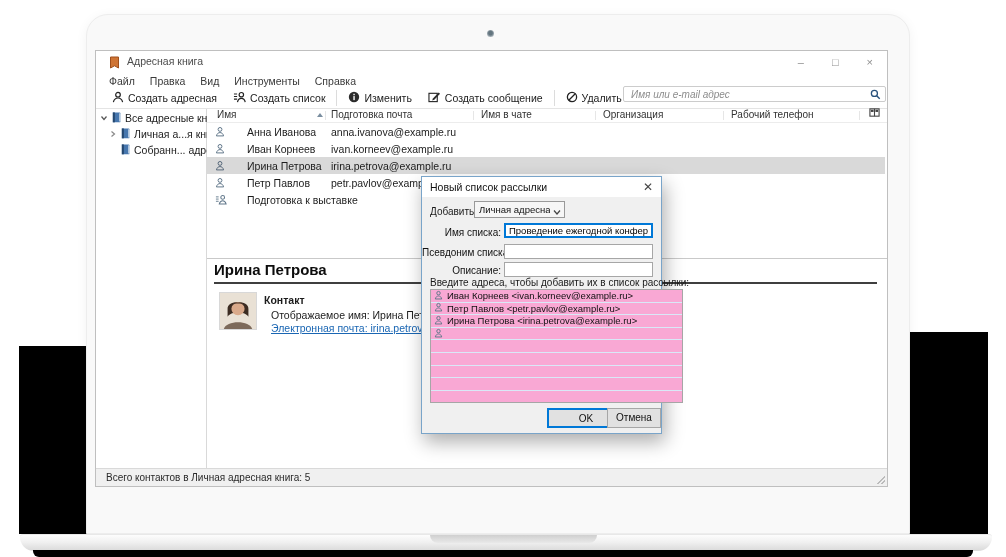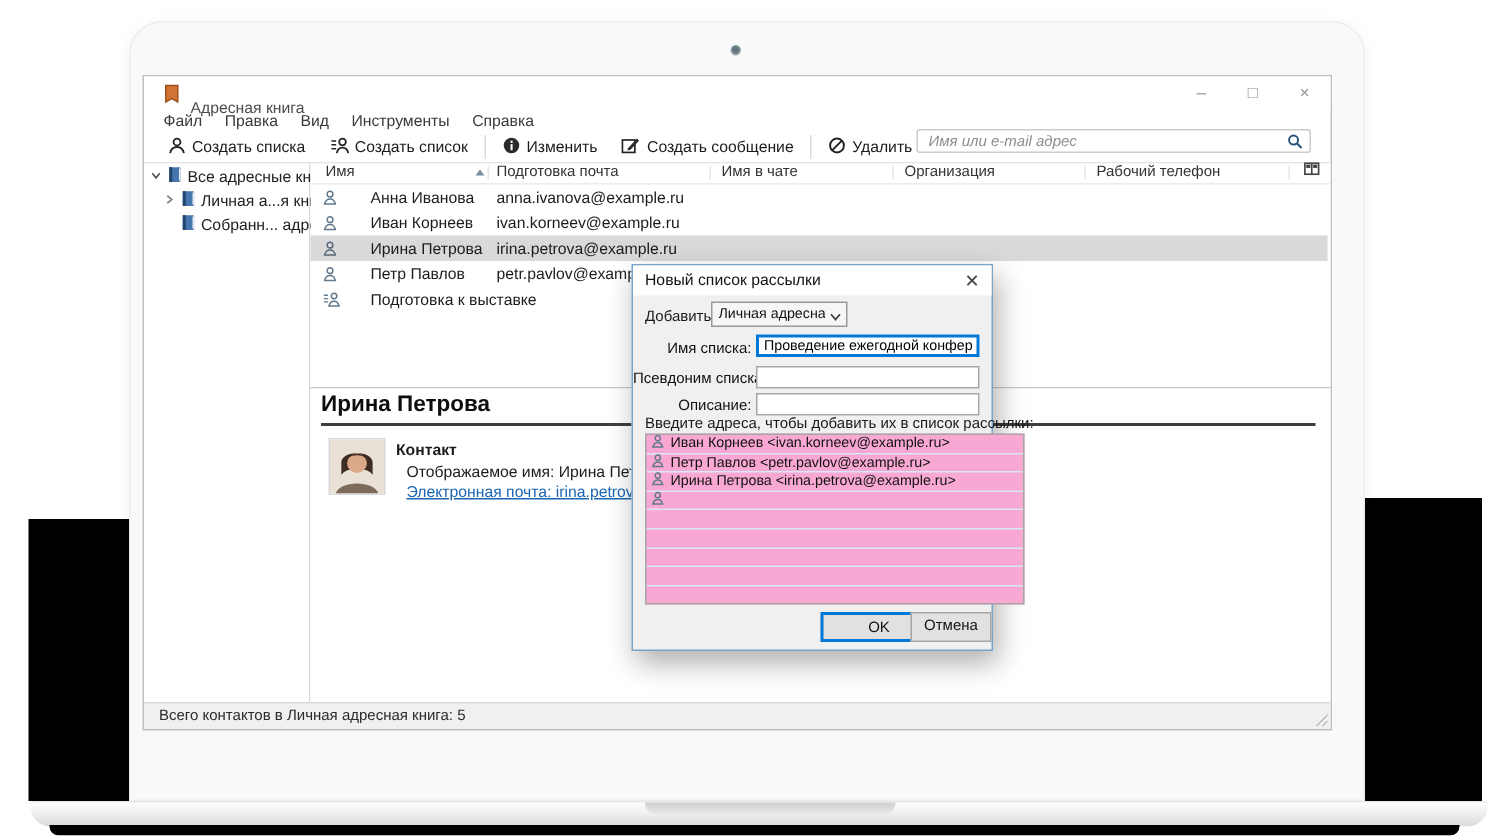--- a/index.html
+++ b/index.html
@@ -30,34 +30,34 @@
   .notch { position:absolute; left:410px; top:0; width:167px; height:8px;
     background:linear-gradient(180deg,#cfcfcf,#e9e9e9); border-radius:0 0 9px 9px; }
 
   
   .win {
     position:absolute; left:95px; top:50px; width:793px; height:437px;
     background:#ffffff; border:1px solid #bfbfbf; font-size:10.5px;
   }
   .titlebar { position:absolute; left:0; top:0; right:0; height:22px; background:#fff; }
   .app-icon { position:absolute; left:13px; top:5px; }
-  .win-title { position:absolute; left:31px; top:15px; font-size:10.5px; color:#4c4c4c; }
+  .win-title { position:absolute; left:31px; top:4px; font-size:10.5px; color:#4c4c4c; }
   .win-controls { position:absolute; right:14px; top:0; height:22px; display:flex; gap:28px;
     align-items:center; color:#8f8f8f; font-size:11px; }
   .win-controls span { cursor:default; line-height:1; }
 
   .menubar { position:absolute; left:0; top:22px; right:0; height:16px; display:flex;
     align-items:center; gap:9px; padding-left:10px; color:#3a3a3a; font-size:10.5px; }
   .menubar span { padding:1px 3px; }
 
   .toolbar { position:absolute; left:0; top:37px; right:0; height:20px; display:flex;
     align-items:center; padding-left:8px; font-size:10.5px; color:#1b1b1b; }
   .tb-btn { display:flex; align-items:center; gap:4px; padding:2px 8px; white-space:nowrap; }
   .tb-sep { width:1px; height:16px; background:#dcdcdc; margin:0 3px; }
-  .searchbox { position:absolute; left:515px; top:-2px; width:263px; height:16px; }
+  .searchbox { position:absolute; left:527px; top:-2px; width:263px; height:16px; }
   .searchbox input {
     width:100%; height:100%; border:1px solid #cccccc; border-radius:2px;
     padding:0 20px 0 7px; font-family:"Liberation Sans",sans-serif;
     font-size:10px; font-style:italic; color:#333; outline:none;
   }
   .searchbox input::placeholder { color:#8d8d8d; font-style:italic; }
   .search-ic { position:absolute; right:5px; top:3px; }
 
   .hline { position:absolute; left:0; top:57px; right:0; height:1px; background:#e4e4e4; }
 
@@ -151,21 +151,21 @@
     <span>Инструменты</span>
     <span>Справка</span>
   </div>
 
   <div class="toolbar">
     <span class="tb-btn">
       <span><svg width="12" height="12" viewBox="0 0 13 13">
             <circle cx="6.5" cy="4" r="2.5" fill="none" stroke="#222" stroke-width="1.3"></circle>
             <path d="M1.5 12 C2.3 8.7 4.3 7.6 6.5 7.6 C8.7 7.6 10.7 8.7 11.5 12" fill="none" stroke="#222" stroke-width="1.3"></path>
           </svg></span>
-      <span>Создать списка</span>
+      <span>Создать адресная</span>
     </span>
     <span class="tb-btn">
       <span><svg width="13" height="12" viewBox="0 0 14 13">
             <path d="M1 3.2 h3.4 M1 6 h3.4 M1 8.8 h3.4" stroke="#222" stroke-width="1.1"></path>
             <circle cx="9" cy="4" r="2.4" fill="none" stroke="#222" stroke-width="1.3"></circle>
             <path d="M4.8 12 C5.5 9 7 8 9 8 C11 8 12.5 9 13.2 12" fill="none" stroke="#222" stroke-width="1.3"></path>
           </svg></span>
       <span>Создать список</span>
     </span>
     <span class="tb-sep"></span>

